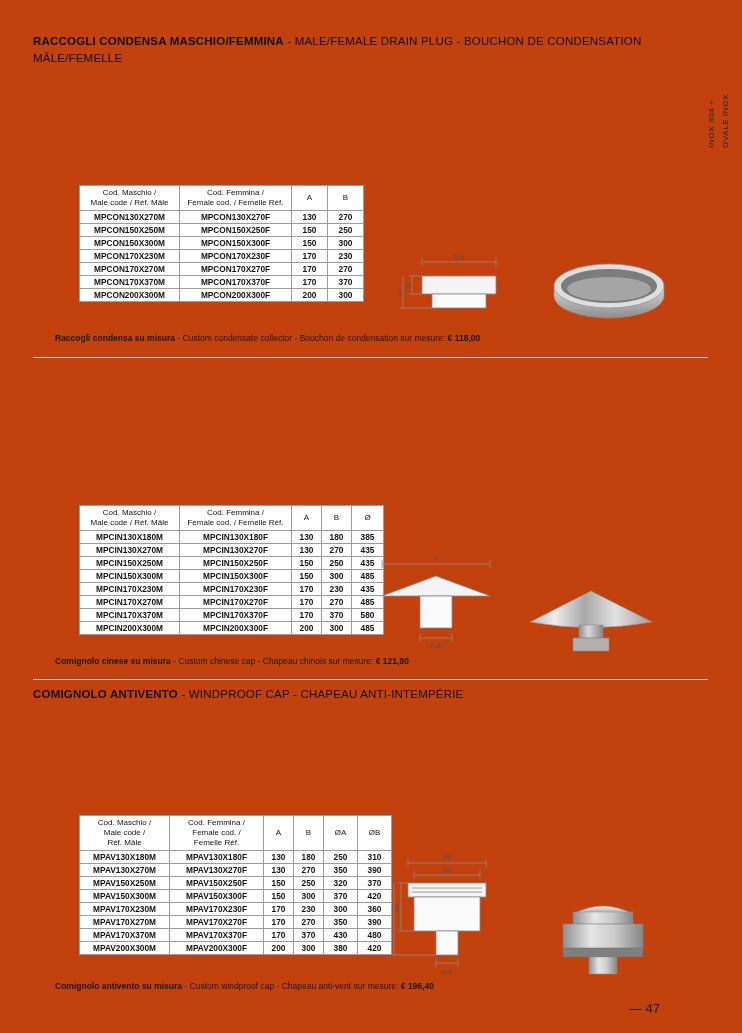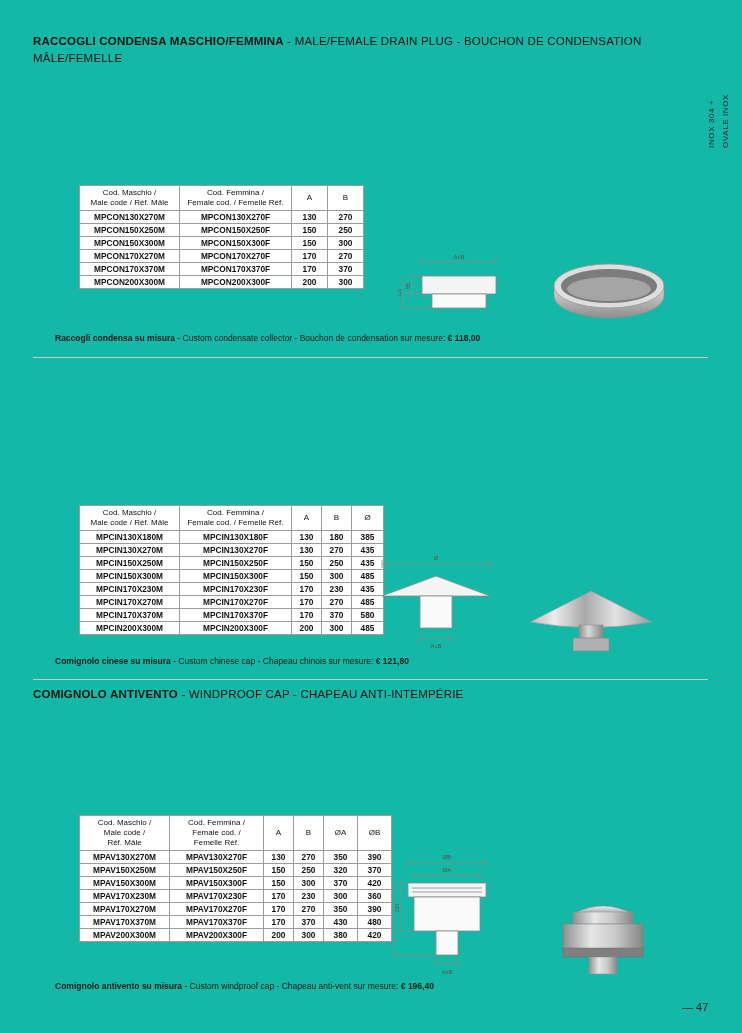--- a/index.html
+++ b/index.html
@@ -1,36 +1,36 @@
 <!DOCTYPE html>
 <html><head>
 <meta charset="utf-8">
 <style>
   * { margin:0; padding:0; box-sizing:border-box; }
   html,body { background:#ffffff; }
   body { font-family:"Liberation Sans","DejaVu Sans",sans-serif; color:#111; }
-  .page { position:relative; width:742px; height:1033px; background:#14b8a6; overflow:hidden; }
+  .page { position:relative; width:742px; height:1033px; background:#c2410c; overflow:hidden; }
 
   .title { position:absolute; left:33px; width:648px; font-size:11.5px; line-height:1.45; color:#111; letter-spacing:.2px; }
   .title .bold { font-weight:bold; }
 
   .divider { position:absolute; left:33px; width:675px; height:1px; background:#c9c9c9; }
 
   table.spec { position:absolute; border-collapse:collapse; table-layout:fixed; background:#fff;margin-left:46px; }
   .spec th, .spec td { border:1px solid #9c9c9c; text-align:center; vertical-align:middle; }
   .spec th { font-weight:normal; font-size:8px; line-height:1.25; white-space:pre-line; padding:2px 1px; color:#111; }
   .spec td { font-size:8.3px; font-weight:bold; height:13px; padding:0 2px; color:#111; }
 
   .note { position:absolute; left:33px; font-size:8.5px; color:#1a1a1a;padding-left:22px; }
   .note .bold { font-weight:bold; }
 
   .side-label { position:absolute; right:10px; top:94px; font-size:8px; letter-spacing:.6px; color:#222;
                 writing-mode:vertical-rl; transform:rotate(180deg); white-space:pre-line; line-height:1.7; }
 
-  .pagenum { position:absolute; left:682px; top:1001px; font-size:11px; color:#222; }
+  .pagenum { position:absolute; left:629px; top:1001px; font-size:13px; color:#222; }
 
   svg { position:absolute; }
   .dlabel { font-size:6px; fill:#555; }
   .dlabel-sm { font-size:5.5px; fill:#555; }
 </style>
 </head>
 <body>
 
 <div class="page">
 
@@ -66,20 +66,26 @@
           <td>MPCON150X250M</td>
           <td>MPCON150X250F</td>
           <td>150</td>
           <td>250</td>
         </tr>
         <tr>
           <td>MPCON150X300M</td>
           <td>MPCON150X300F</td>
           <td>150</td>
           <td>300</td>
+        </tr>
+        <tr>
+          <td>MPCON170X230M</td>
+          <td>MPCON170X230F</td>
+          <td>170</td>
+          <td>230</td>
         </tr>
         <tr>
           <td>MPCON170X270M</td>
           <td>MPCON170X270F</td>
           <td>170</td>
           <td>270</td>
         </tr>
         <tr>
           <td>MPCON170X370M</td>
           <td>MPCON170X370F</td>
@@ -275,20 +281,28 @@
           <th>Cod. Femmina /
 Female cod. /
 Femelle Réf.</th>
           <th>A</th>
           <th>B</th>
           <th>ØA</th>
           <th>ØB</th>
         </tr>
       </thead>
     <tbody>
+        <tr>
+          <td>MPAV130X180M</td>
+          <td>MPAV130X180F</td>
+          <td>130</td>
+          <td>180</td>
+          <td>250</td>
+          <td>310</td>
+        </tr>
         <tr>
           <td>MPAV130X270M</td>
           <td>MPAV130X270F</td>
           <td>130</td>
           <td>270</td>
           <td>350</td>
           <td>390</td>
         </tr>
         <tr>
           <td>MPAV150X250M</td>

